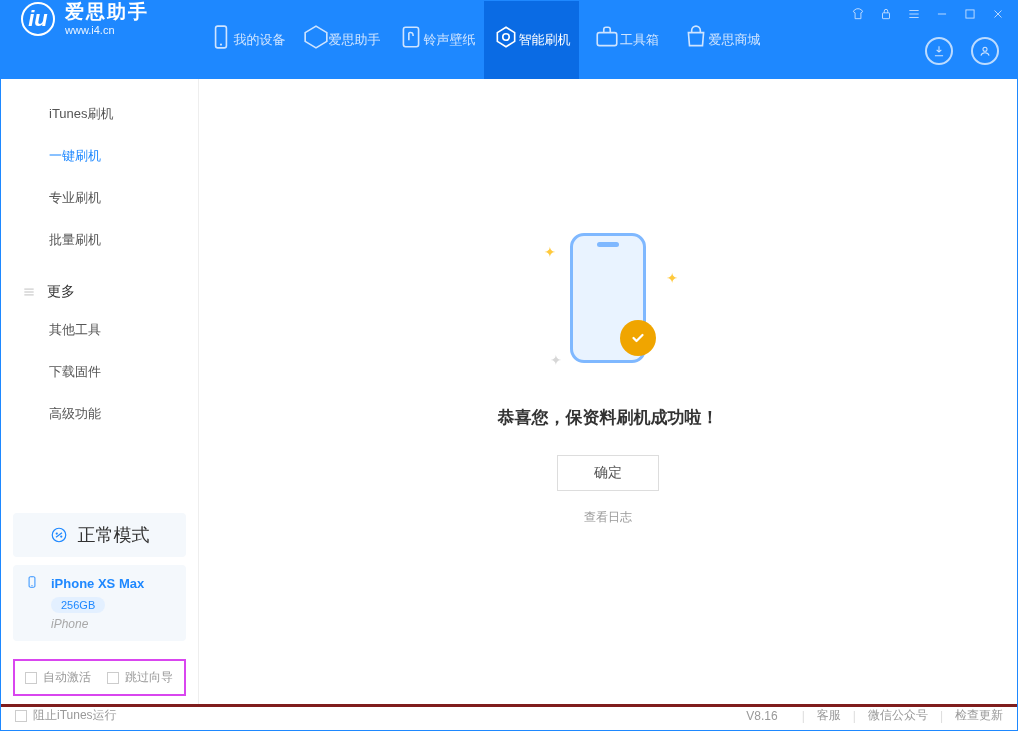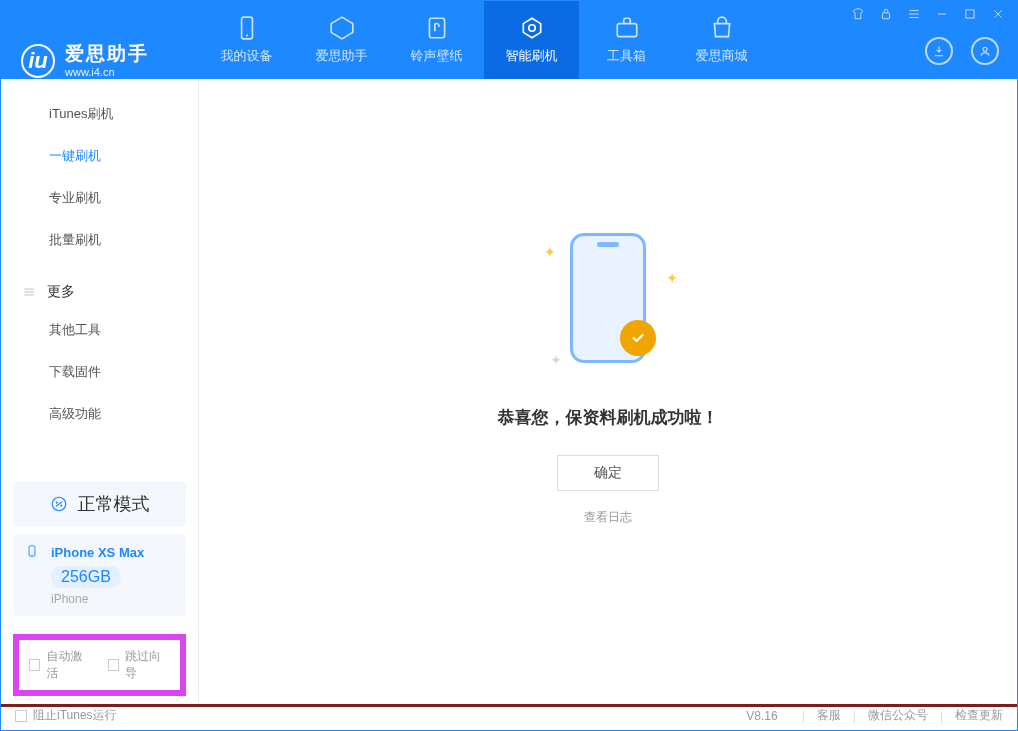--- a/index.html
+++ b/index.html
@@ -1,48 +1,48 @@
 <!DOCTYPE html>
 <html><head>
 <meta charset="utf-8">
 <style>
 * { box-sizing: border-box; margin: 0; padding: 0; }
 body { font-family: "Microsoft YaHei", -apple-system, sans-serif; font-size: 13px; color: #333; background: #fff; width: 1018px; height: 731px; overflow: hidden; border: 1px solid #1e88ff; }
-.header { background: #1e88ff; height: 78px; display: flex; align-items: flex-end; color: #fff; position: relative; }
+.header { background: #1e88ff; height: 78px; display: flex; align-items: flex-start; color: #fff; position: relative; }
 .logo-area { display: flex; align-items: center; padding: 0 20px; width: 198px; }
 .logo-circle { width: 34px; height: 34px; border: 2.5px solid #fff; border-radius: 50%; display: flex; align-items: center; justify-content: center; margin-right: 10px; }
 .logo-circle span { font-family: Arial; font-weight: bold; font-size: 22px; font-style: italic; }
 .logo-text { display: flex; flex-direction: column; line-height: 1.2; }
 .logo-title { font-size: 19px; font-weight: bold; letter-spacing: 2px; }
 .logo-sub { font-size: 11px; opacity: 0.9; }
 .tabs { display: flex; height: 78px; }
-.tab { width: 95px; display: flex; flex-direction: column; align-items: center; justify-content: center; cursor: pointer; color: #cfe4ff; }
+.tab { width: 95px; display: flex; flex-direction: row; align-items: center; justify-content: center; cursor: pointer; color: #cfe4ff; }
 .tab.active { background: #0a6be4; color: #fff; }
 .tab-icon { width: 26px; height: 26px; margin-bottom: 6px; }
 .tab-label { font-size: 13px; }
 .window-controls { position: absolute; top: 6px; right: 12px; display: flex; gap: 14px; font-size: 14px; color: #cfe4ff; }
 .window-controls > div { cursor: pointer; }
 .header-right { position: absolute; right: 18px; bottom: 14px; display: flex; gap: 18px; }
 .circle-btn { width: 28px; height: 28px; border: 2px solid rgba(255,255,255,0.7); border-radius: 50%; display: flex; align-items: center; justify-content: center; cursor: pointer; }
 .body { display: flex; height: 625px; }
 .sidebar { width: 198px; border-right: 1px solid #eee; display: flex; flex-direction: column; }
 .side-section { padding: 14px 0 0 0; }
 .side-header { display: flex; align-items: center; padding: 8px 20px; color: #333; font-size: 14px; }
 .side-header-icon { width: 16px; height: 16px; margin-right: 10px; display: inline-flex; align-items: center; justify-content: center; }
 .side-item { padding: 12px 20px 12px 48px; font-size: 13px; color: #555; cursor: pointer; }
 .side-item.active { color: #1e88ff; }
 .side-spacer { flex: 1; }
 .mode-box { margin: 8px 12px; background: #f4f8fc; border-radius: 4px; padding: 10px 12px; display: flex; align-items: center; color: #333; font-size: 18px; justify-content: center; }
 .mode-box .mode-icon { width: 18px; height: 18px; margin-right: 10px; }
 .device-box { margin: 0 12px 10px 12px; background: #f4f8fc; border-radius: 4px; padding: 10px 12px; font-size: 13px; color: #333; }
 .device-row { display: flex; align-items: center; margin-bottom: 6px; }
 .device-icon { width: 16px; height: 16px; margin-right: 10px; }
-.device-badge { display: inline-block; background: #e3f0ff; color: #1e88ff; font-size: 16px; padding: 2px 10px; border-radius: 10px; margin-left: 26px; margin-bottom: 4px; }
-.device-type { margin-left: 26px; color: #a8a8a8; font-size: 12px; }
-.bottom-options { border: 6px solid #d946ef; margin: 8px 12px; padding: 8px 10px; display: flex; gap: 16px; align-items: center; font-size: 12px; color: #999; }
+.device-badge { display: inline-block; background: #e3f0ff; color: #1e88ff; font-size: 11px; padding: 2px 10px; border-radius: 10px; margin-left: 26px; margin-bottom: 4px; }
+.device-type { margin-left: 26px; color: #a8a8a8; font-size: 12px; font-style: italic; }
+.bottom-options { border: 2px solid #d946ef; margin: 8px 12px; padding: 8px 10px; display: flex; gap: 16px; align-items: center; font-size: 12px; color: #999; }
 .chk { display: inline-flex; align-items: center; gap: 6px; }
 .chk-box { width: 12px; height: 12px; border: 1px solid #ccc; background: #fff; display: inline-block; }
 .main { flex: 1; display: flex; flex-direction: column; align-items: center; justify-content: center; padding-bottom: 40px; }
 .success-illustration { position: relative; width: 180px; height: 160px; margin-bottom: 28px; display:flex; align-items:center; justify-content:center; }
 .phone { width: 76px; height: 130px; border: 3px solid #7fb8ff; border-radius: 14px; background: #e9f3ff; position: relative; }
 .phone::before { content:""; position:absolute; top:6px; left:50%; transform:translateX(-50%); width:22px; height:5px; background:#7fb8ff; border-radius:3px; }
 .badge-check { position: absolute; right: 42px; bottom: 22px; width: 36px; height: 36px; background: #f0a500; border-radius: 50%; display:flex; align-items:center; justify-content:center; }
 .sparkle { position:absolute; color:#ffc93c; font-size:14px; }
 .s1{ top:26px; left:26px; } .s2{ top:52px; right:20px; } .s3{ bottom:10px; left:32px; color:#d7d7d7; }
 .success-text { font-size: 17px; font-weight: 600; color: #333; margin-bottom: 26px; }

